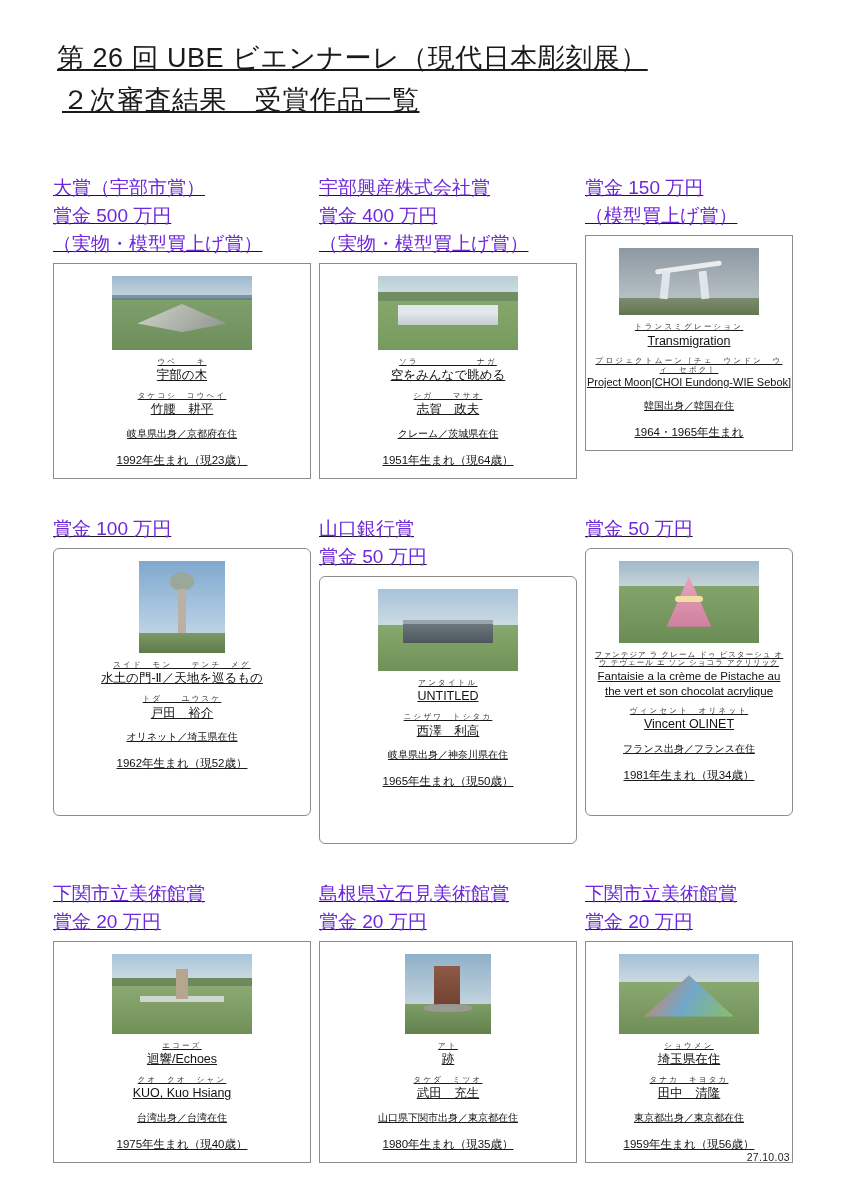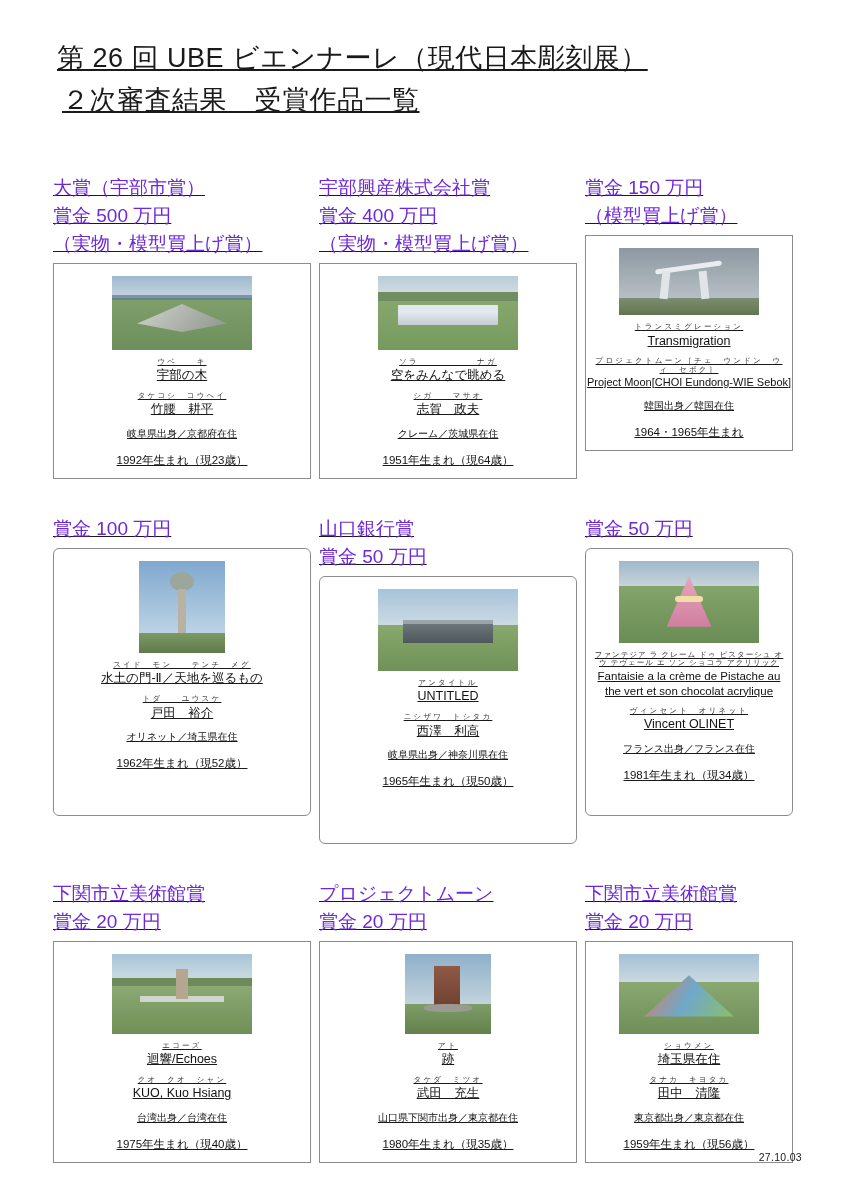--- a/index.html
+++ b/index.html
@@ -144,21 +144,21 @@
     font-size: 11.5px;
     text-align: center;
     color: #111;
     line-height: 1.4;
     white-space: nowrap;
   }
   .small-wrap { white-space: normal; }
 
   .footer-date {
     position: absolute;
-    right: 40px;
+    right: 52px;
     bottom: 28px;
     font-size: 10.5px;
     color: #222;
     letter-spacing: 0.3px;
   }
 </style>
 </head>
 <body>
 
 <div class="page">
@@ -323,21 +323,21 @@
         <div class="caption-title">迴響/Echoes</div>
         <div class="artist-ruby">クオ　クオ　シャン</div>
         <div class="artist-name">KUO, Kuo Hsiang</div>
         <div class="origin">台湾出身／台湾在住</div>
         <div class="birth">1975年生まれ（現40歳）</div>
       </div>
     </div>
 
     <div class="award">
       <div class="award-head">
-        <span class="ln">プロジェクトムーン</span>
+        <span class="ln">島根県立石見美術館賞</span>
         <span class="ln">賞金 20 万円</span>
       </div>
       <div class="card h3">
         <div class="photo tall">
           <div class="sky" style="height:62%;background:linear-gradient(#8fb0c9,#c2d3dd);"></div>
           <div class="ground" style="height:38%;background:linear-gradient(#7e9d66,#63804d);"></div>
           <div class="obj" style="left:34%;top:14%;width:30%;height:54%;background:linear-gradient(#8f5a46,#6d3f30);"></div>
           <div class="obj" style="left:22%;top:62%;width:56%;height:10%;background:#9a9a93;border-radius:40%;"></div>
         </div>
         <div class="caption-ruby">アト</div>

